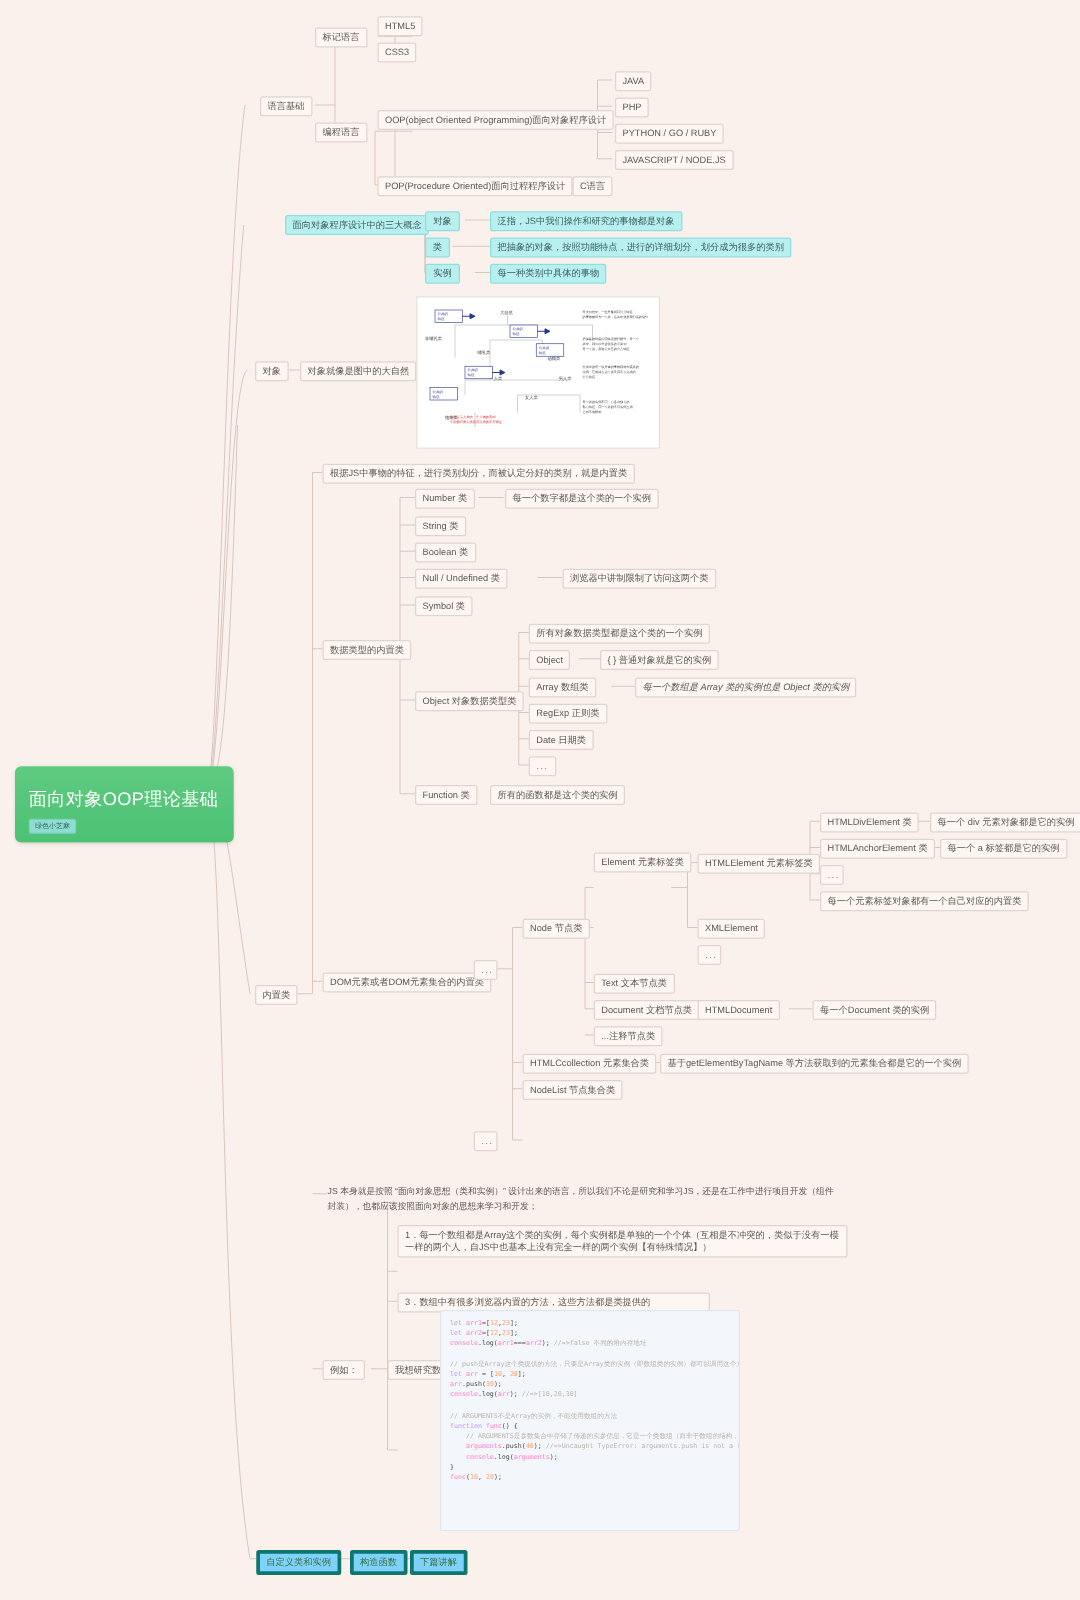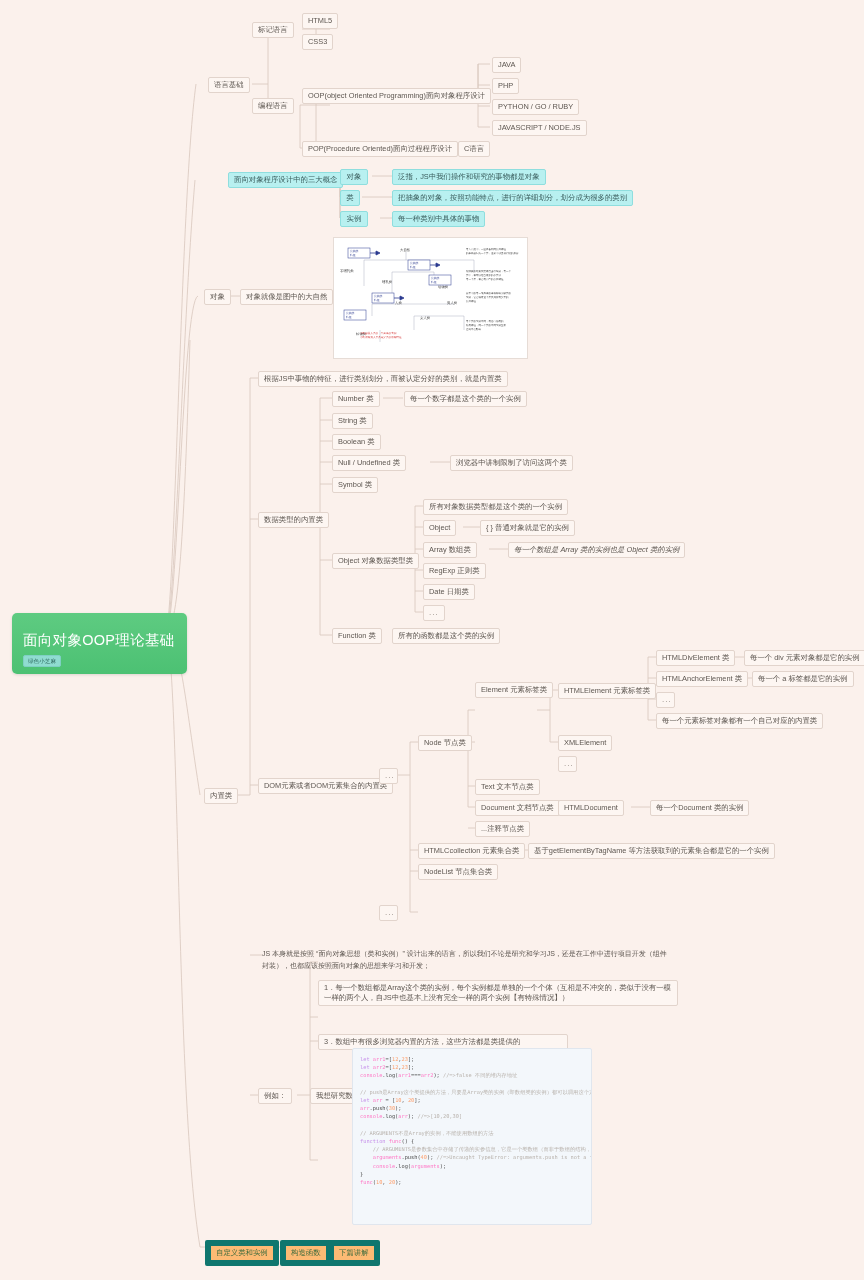--- a/index.html
+++ b/index.html
@@ -19,21 +19,21 @@
     background:#fdf6f2;
     border:1px solid #e2d4cc;
     border-radius:2px;
     padding:2px 5px;
     font-size:7.4px;
     line-height:10px;
     white-space:nowrap;
     color:#5d5650;
   }
   .node.teal{background:#b8f0f0;border:1px solid #8fdede;color:#3a5d5d;}
-  .node.green{background:#fdba74;border:6px solid #0f766e;color:#3d6b3d;}
+  .node.green{background:#7dd3fc;border:3px solid #0f766e;color:#3d6b3d;}
   .node.wrap{white-space:normal;}
   .root{
     position:absolute;
     background:#5cc97f;
     background:linear-gradient(180deg,#5ecb81,#4cc173);
     border:none;border-radius:5px;
     color:#fff;
     padding:19px 11px 7px 11px;
     box-shadow:0 1px 3px rgba(0,0,0,.12);
   }

